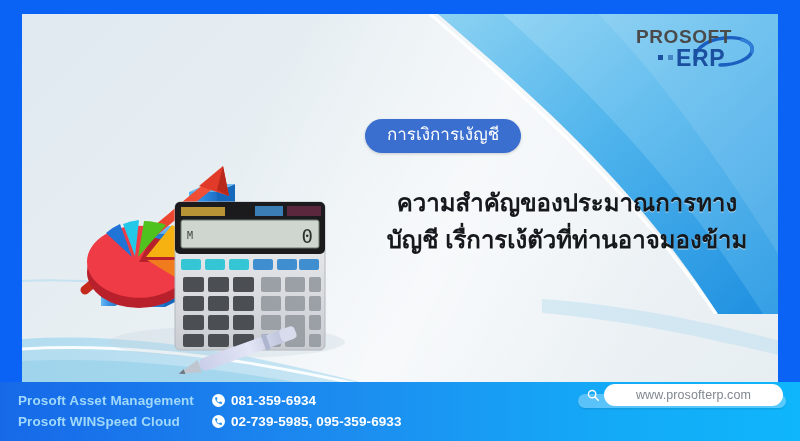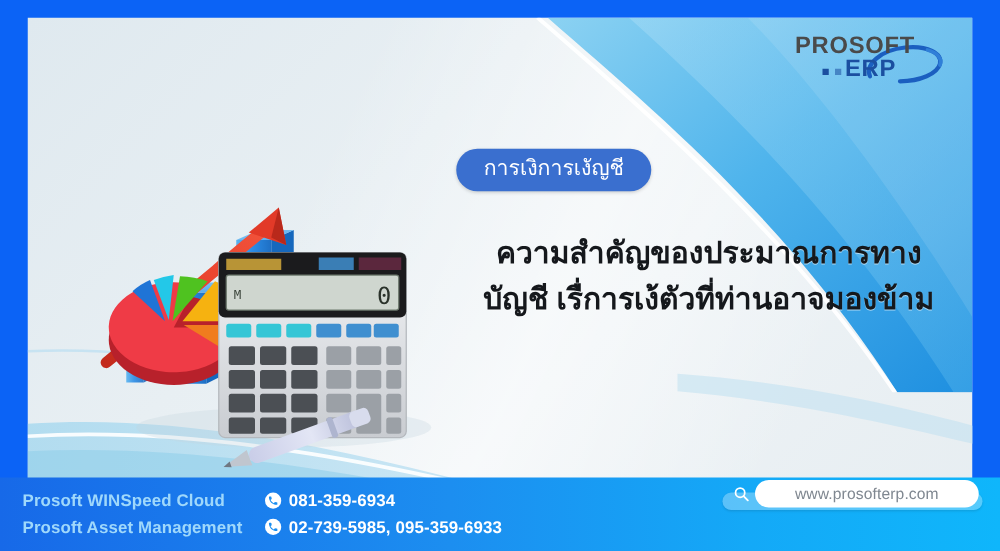--- a/index.html
+++ b/index.html
@@ -48,21 +48,21 @@
     position:absolute; right:22px; top:10px;
     width:120px; height:48px;
   }
   .logo-pro{
     position:absolute; left:0; top:2px;
     font-size:19px; font-weight:bold; letter-spacing:.6px;
     color:#4a4a4a; font-family:"Liberation Sans",sans-serif;
   }
   .logo-erp{
     position:absolute; left:40px; top:21px;
-    font-size:19px; font-weight:bold; letter-spacing:.6px;
+    font-size:23px; font-weight:bold; letter-spacing:.6px;
     color:#1b4fa0; font-family:"Liberation Sans",sans-serif;
   }
   .logo-sq{
     position:absolute; width:5px; height:5px; background:#1b4fa0; top:31px;
   }
   .logo-sq.a{left:22px;}
   .logo-sq.b{left:32px; opacity:.55;}
   .logo-swirl{position:absolute; left:54px; top:10px;}
 
   
@@ -331,22 +331,22 @@
           <rect x="188" y="250" width="5" height="17" rx="2" fill="#aeb5cf"></rect>
         </g>
       </svg>
     </div>
 
   </div>
 
   <div class="footer">
     <div class="footer-cols">
       <div class="f-names">
+        <span>Prosoft Asset Management</span>
         <span>Prosoft WINSpeed Cloud</span>
-        <span>Prosoft Asset Management</span>
       </div>
       <div class="f-phones">
         <div class="f-phone-row">
           <span class="ph-icon">
             <svg width="9" height="9" viewBox="0 0 24 24">
               <path fill="#1b8ef0" d="M6.6 10.8c1.4 2.8 3.8 5.2 6.6 6.6l2.2-2.2c.3-.3.7-.4 1-.2 1.2.4 2.4.6 3.6.6.6 0 1 .4 1 1V20c0 .6-.4 1-1 1C10.6 21 3 13.4 3 4c0-.6.4-1 1-1h3.4c.6 0 1 .4 1 1 0 1.3.2 2.5.6 3.6.1.4 0 .8-.2 1l-2.2 2.2z"></path>
             </svg>
           </span>
           <span class="num">081-359-6934</span>
         </div>

